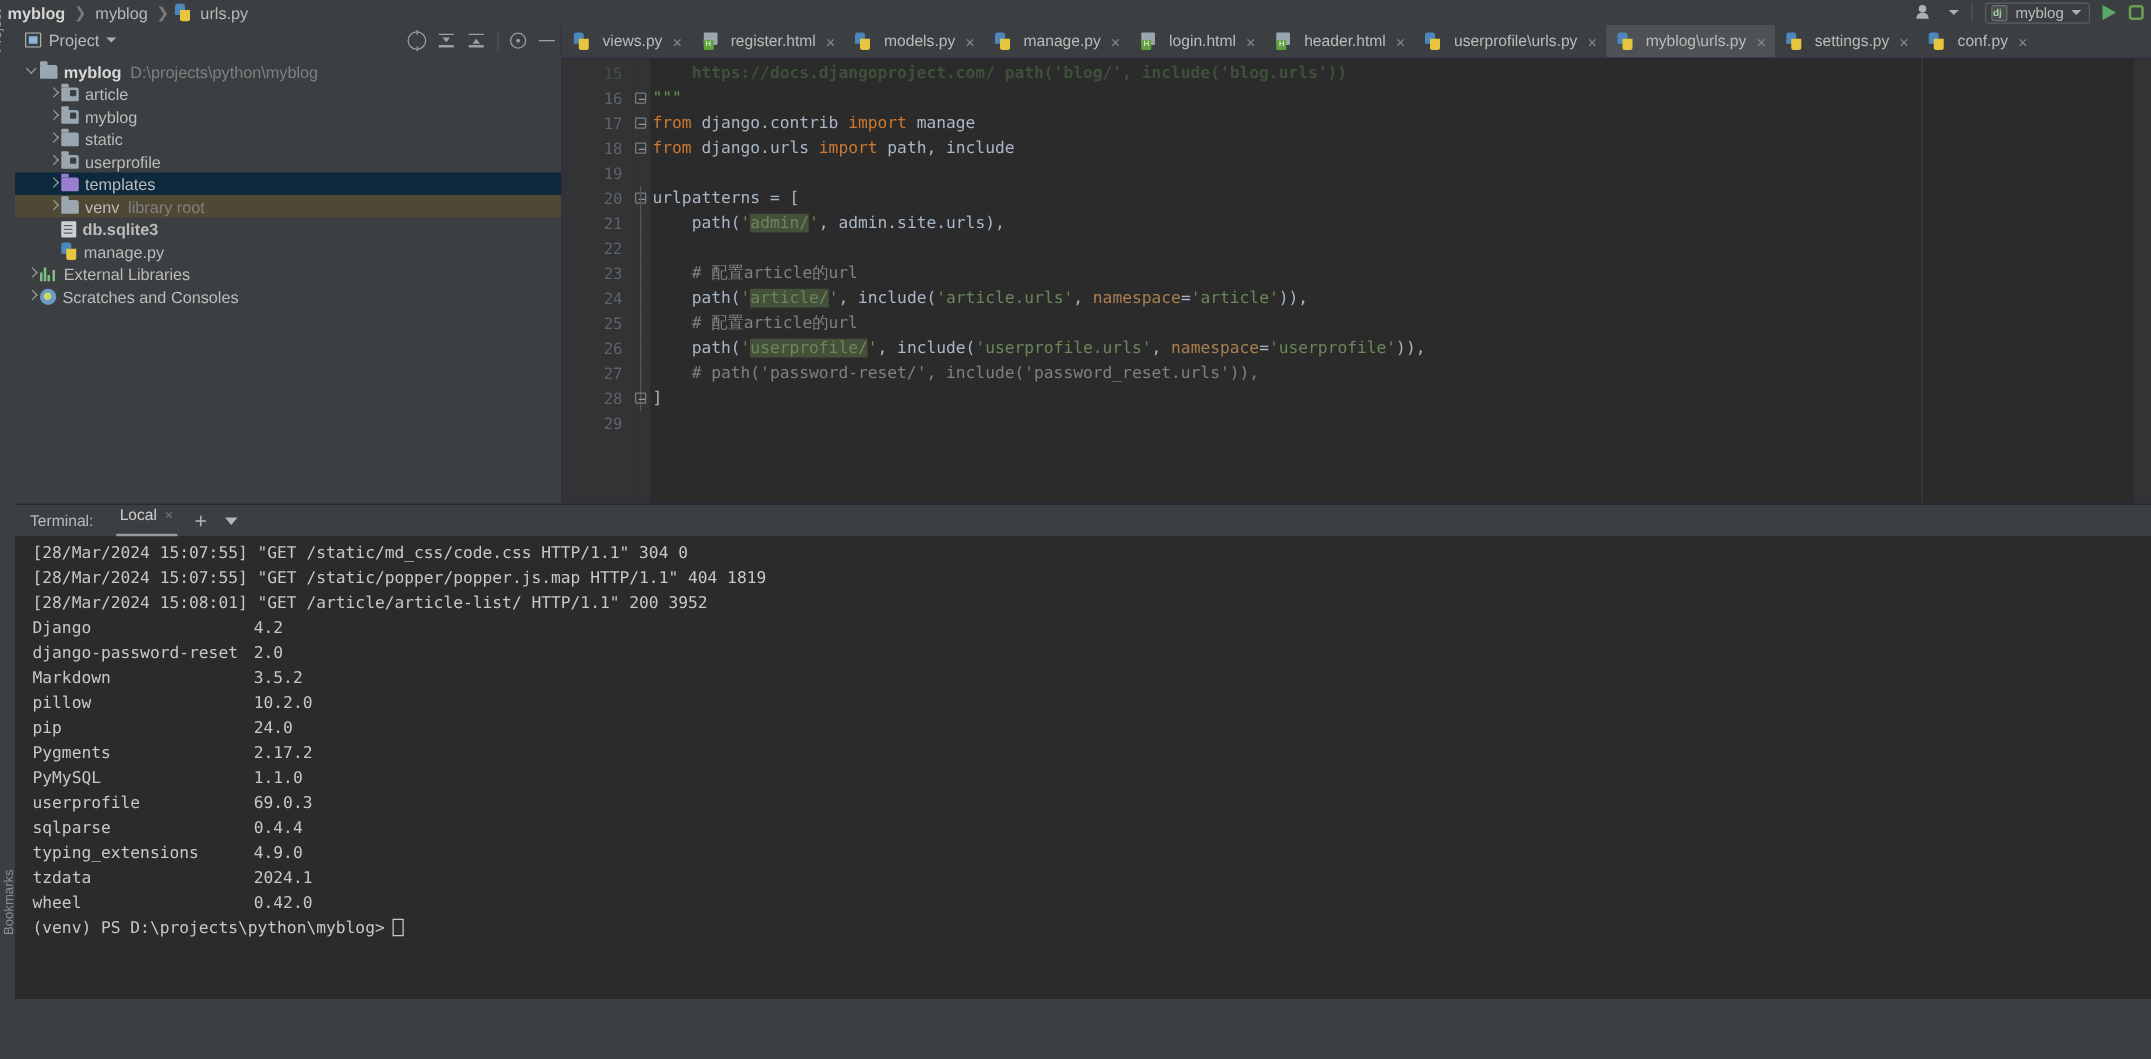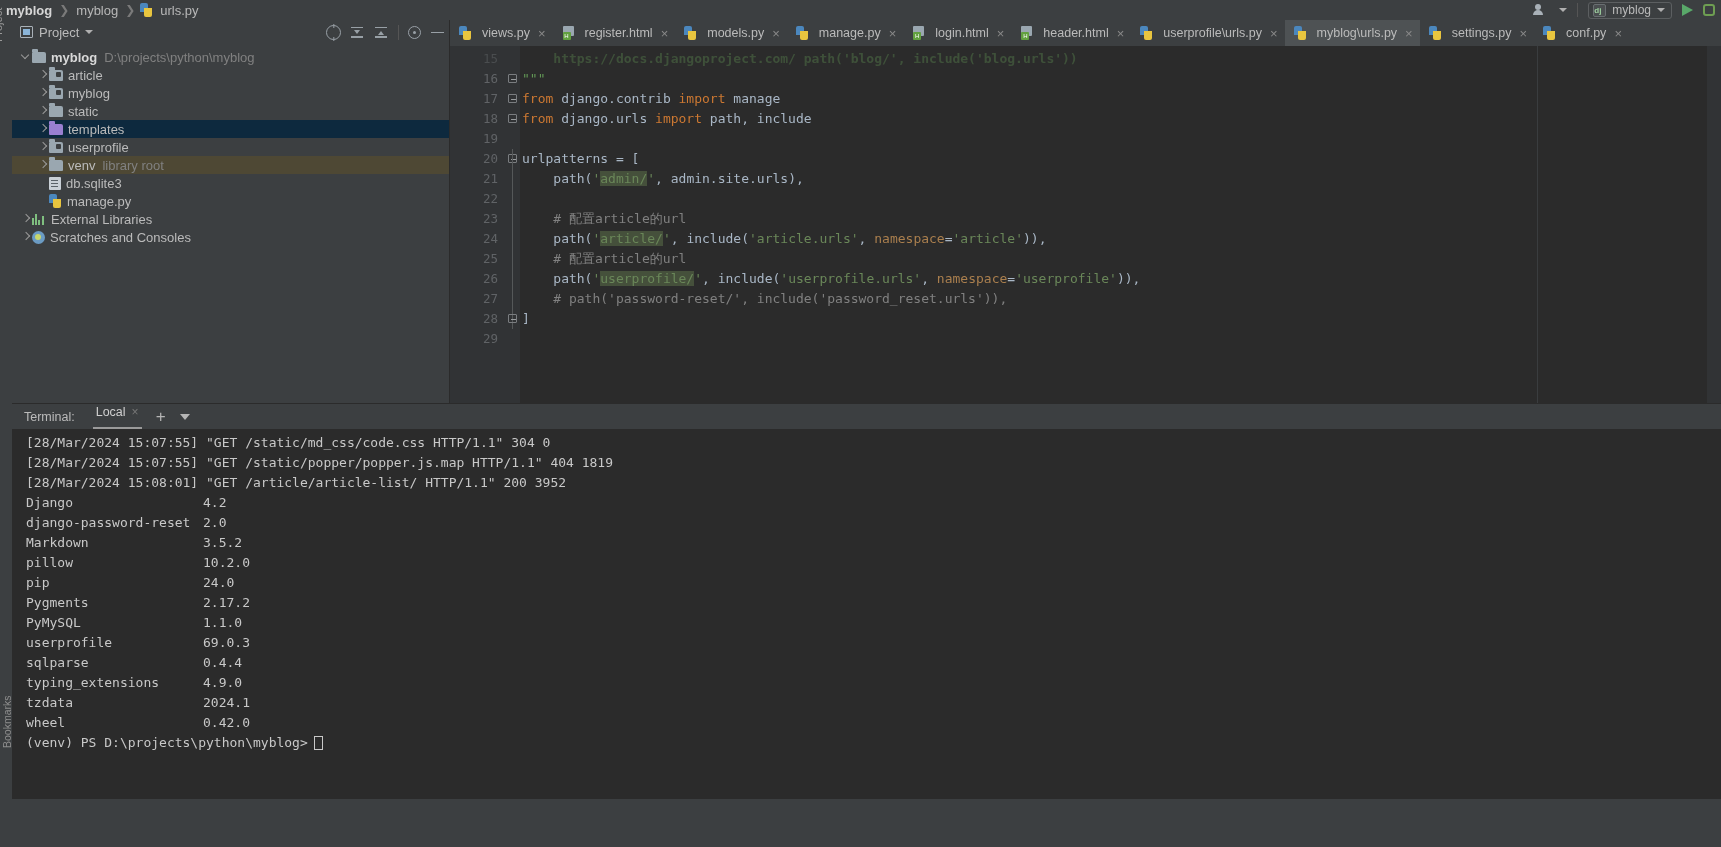--- a/index.html
+++ b/index.html
@@ -273,37 +273,37 @@
           <div class="trow" style="padding-left: 25px;">
             <span class="arrow r"></span>
             <span class="folder mod"></span>
             <span class="tlabel">myblog</span>
           </div>
           <div class="trow" style="padding-left: 25px;">
             <span class="arrow r"></span>
             <span class="folder"></span>
             <span class="tlabel">static</span>
           </div>
+          <div class="trow" style="padding-left: 25px;">
+            <span class="arrow r"></span>
+            <span class="folder mod"></span>
+            <span class="tlabel">userprofile</span>
+          </div>
           <div class="trow sel" style="padding-left: 25px;">
             <span class="arrow r"></span>
             <span class="folder purple"></span>
             <span class="tlabel">templates</span>
-          </div>
-          <div class="trow" style="padding-left: 25px;">
-            <span class="arrow r"></span>
-            <span class="folder mod"></span>
-            <span class="tlabel">userprofile</span>
           </div>
           <div class="trow sel2" style="padding-left: 25px;">
             <span class="arrow r"></span>
             <span class="folder"></span>
             <span class="tlabel">venv</span>
             <span class="tdim">library root</span>
           </div>
-          <div class="trow" style="padding-left: 25px;">
+          <div class="trow" style="padding-left: 25px; font-weight: bold;">
             <span class="arrow "></span>
             <span class="db-ico"></span>
             <span class="tlabel">db.sqlite3</span>
           </div>
           <div class="trow" style="padding-left: 25px;">
             <span class="arrow "></span>
             <span class="py-ico"></span>
             <span class="tlabel">manage.py</span>
           </div>
           <div class="trow" style="padding-left: 8px;">

